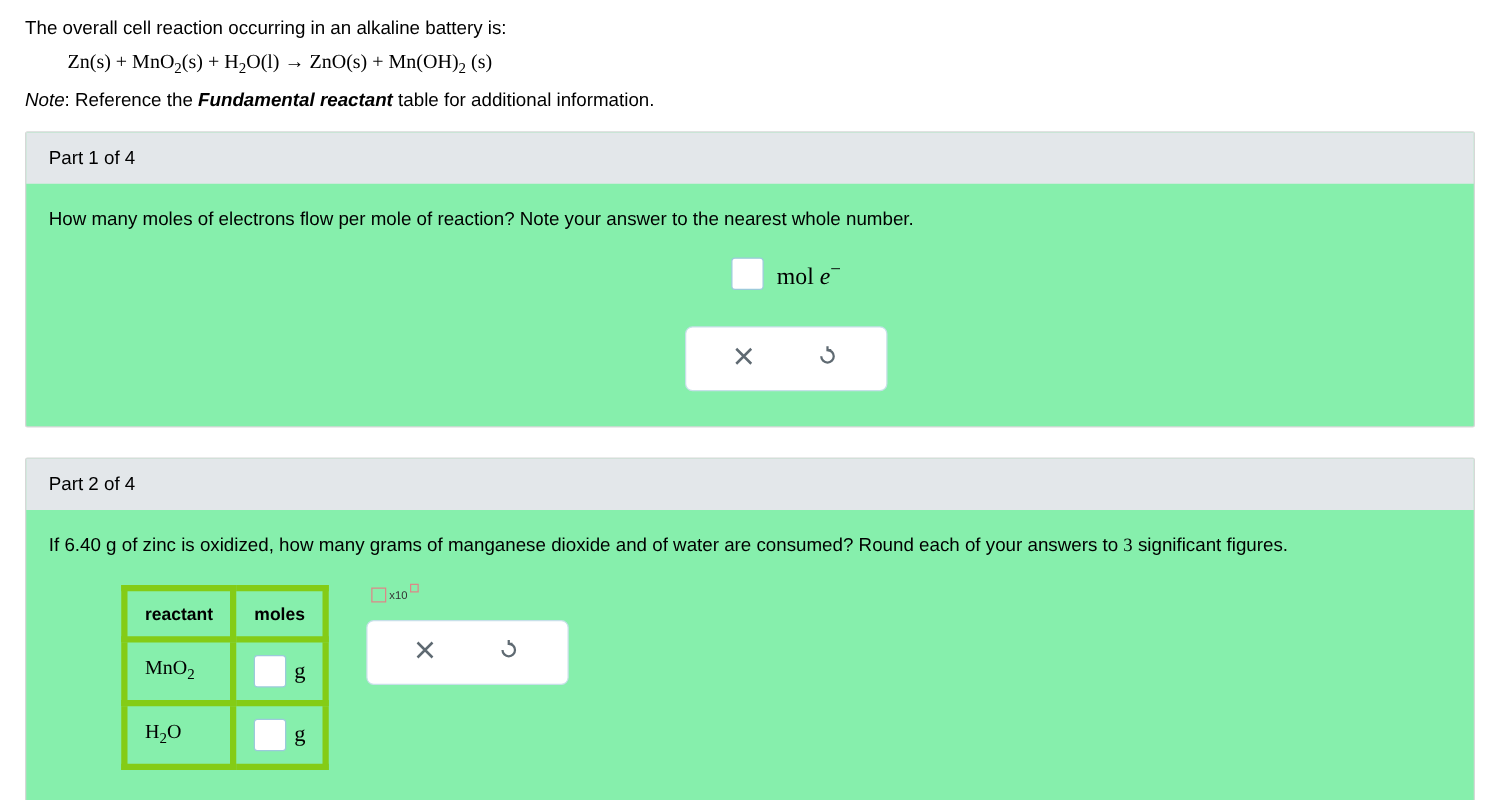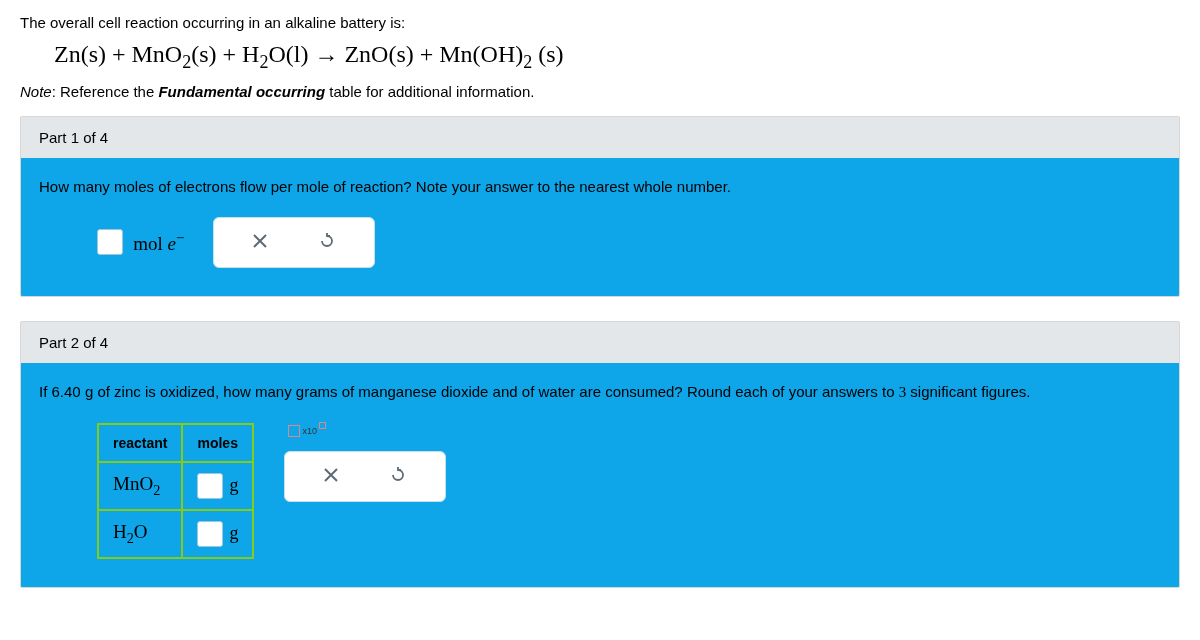--- a/index.html
+++ b/index.html
@@ -8,46 +8,47 @@
     font-size: 15px;
     color: #000;
     background: #fff;
     width: 1200px;
     height: 640px;
     padding: 14px 20px;
   }
   .intro { margin-bottom: 0; }
   .equation {
     font-family: 'Times New Roman', serif;
-    font-size: 24px;
+    font-size: 16px;
     margin: 10px 0 10px 34px;
   }
   .note { margin: 10px 0 16px 0; }
   .note em { font-style: italic; }
   .note b { font-weight: bold; font-style: italic; }
   .card {
     border: 1px solid #d7d7d7;
     border-radius: 2px;
     margin-bottom: 24px;
-    background: #0ea5e9;
+    background: #86efac;
   }
   .card-header {
     background: #e3e7ea;
     padding: 12px 18px;
     font-size: 15px;
   }
   .card-body {
     padding: 20px 18px 28px 18px;
   }
   .question { margin-bottom: 22px; }
   .answer-row {
     display: flex;
     align-items: center;
     gap: 28px;
     margin-left: 58px;
+    flex-direction: column;
   }
   .input-box {
     width: 26px; height: 26px;
     border: 1px solid #9ccadb;
     border-radius: 3px;
     background: #fff;
     display: inline-block;
     vertical-align: middle;
   }
   .unit-label {
@@ -71,33 +72,33 @@
   }
   .icon-undo {
     width: 18px; height: 18px;
     color: #5f6a72;
   }
   table.reactant-table {
     border-collapse: collapse;
     margin-left: 58px;
   }
   table.reactant-table th, table.reactant-table td {
-    border: 2px solid #84cc16;
+    border: 5px solid #84cc16;
     padding: 10px 14px;
     text-align: left;
     font-weight: normal;
   }
   table.reactant-table th {
     font-family: Verdana, Geneva, sans-serif;
     font-weight: bold;
     font-size: 14px;
   }
   table.reactant-table td.chem {
     font-family: 'Times New Roman', serif;
-    font-size: 19px;
+    font-size: 16px;
   }
   .mass-cell { display: flex; align-items: center; gap: 6px; }
   .unit-g { font-family: 'Times New Roman', serif; font-size: 18px; }
   .part2-right {
     display: inline-flex;
     flex-direction: column;
     gap: 12px;
     margin-left: 30px;
     vertical-align: top;
   }
@@ -119,21 +120,21 @@
 </head>
 <body>
 
 <div class="intro">The overall cell reaction occurring in an alkaline battery is:</div>
 
 <div class="equation">
   <span>Zn(s)</span><span> + </span><span>MnO</span><sub>2</sub><span>(s)</span><span> + </span><span>H</span><sub>2</sub><span>O(l)</span><span>  →  </span><span>ZnO(s)</span><span> + </span><span>Mn(OH)</span><sub>2</sub><span> (s)</span>
 </div>
 
 <div class="note">
-  <em>Note</em><span>: Reference the </span><b>Fundamental occurring</b><span> table for additional information.</span>
+  <em>Note</em><span>: Reference the </span><b>Fundamental reactant</b><span> table for additional information.</span>
 </div>
 
 <div class="card">
   <div class="card-header">Part 1 of 4</div>
   <div class="card-body">
     <div class="question">How many moles of electrons flow per mole of reaction? Note your answer to the nearest whole number.</div>
     <div class="answer-row">
       <span>
         <span class="input-box"></span>
         <span class="unit-label">

